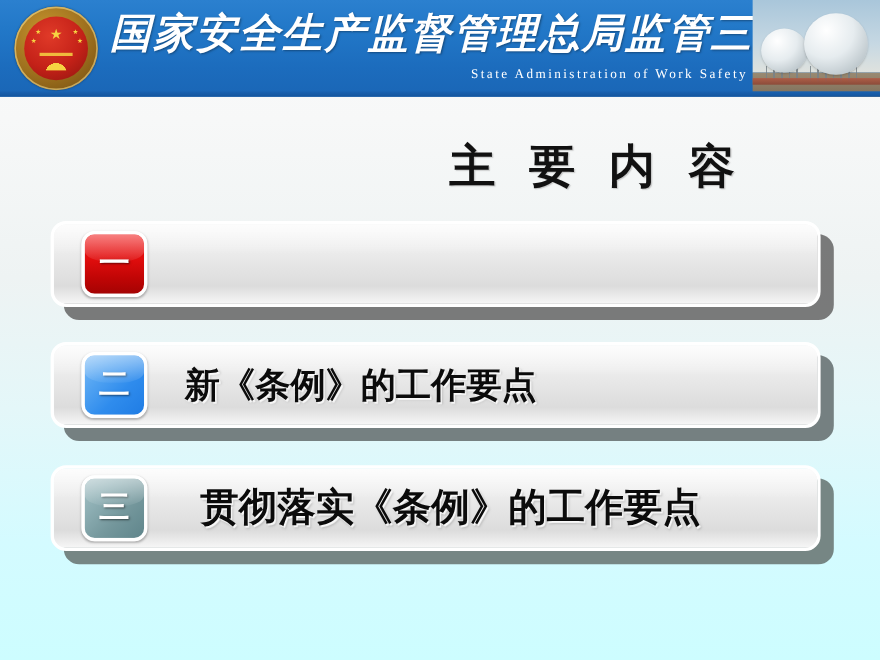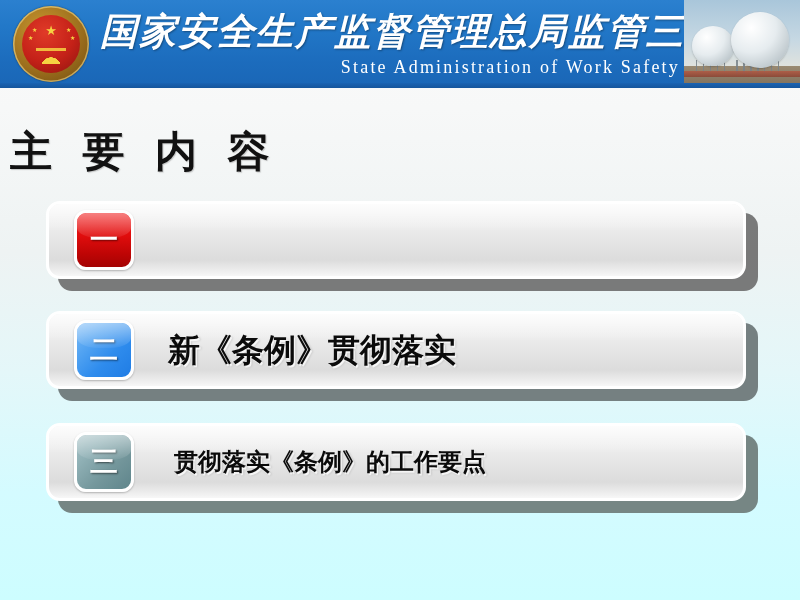--- a/index.html
+++ b/index.html
@@ -113,21 +113,21 @@
     text-shadow: 1px 1px 2px rgba(0,0,0,.35);
   }
   #banner-subtitle {
     position: absolute;
     left: 250px;
     top: 58px;
     width: 430px;
     text-align: right;
     color: #ffffff;
     font-family: "Liberation Serif", "DejaVu Serif", serif;
-    font-size: 18px;
+    font-size: 12px;
     line-height: 18px;
     letter-spacing: 2.2px;
     white-space: nowrap;
   }
 
   
   #banner-photo {
     position: absolute;
     right: 0;
     top: 0;
@@ -161,24 +161,24 @@
   #legs-mid { left: 12px; top: 60px; width: 34px; height: 12px; }
   #photo-base {
     position:absolute; left:0; top:71px; width:116px; height:6px;
     background: linear-gradient(to bottom, #b3553f, #8c3f2e);
     opacity:.8;
   }
 
   
   #page-title {
     position: absolute;
-    left: 0;
+    left: 16px;
     top: 124px;
     width: 662px;
-    text-align: left;
+    text-align: right;
     font-family: "Liberation Serif", "DejaVu Serif", serif;
     font-weight: bold;
     font-size: 42px;
     line-height: 56px;
     color: #111111;
     letter-spacing: 10px;
     text-indent: 10px;
     text-shadow: 1px 1px 1px rgba(150,150,150,.5);
   }
 
@@ -272,21 +272,21 @@
     height: 60px;
     line-height: 60px;
     font-family: "Liberation Serif", "DejaVu Serif", serif;
     font-weight: bold;
     color: #0b0b0b;
     white-space: nowrap;
     text-shadow: 1.5px 1.5px 1px rgba(255,255,255,.9), 2px 2px 2px rgba(130,130,130,.45);
   }
   #row-1 .row-label { left: 126px; font-size: 31px; }
   #row-2 .row-label { left: 122px; font-size: 32px; }
-  #row-3 .row-label { left: 128px; font-size: 24px; }
+  #row-3 .row-label { left: 136px; font-size: 35px; }
 </style>
 </head>
 <body>
 
 <div id="slide">
 
   <div id="banner">
 
     <div id="emblem">
       <div id="emblem-ring-text"></div>
@@ -321,21 +321,21 @@
   <div class="row" id="row-1">
     <div class="row-shadow"></div>
     <div class="row-bar"></div>
     <div class="badge badge-1">一</div>
   </div>
 
   <div class="row" id="row-2">
     <div class="row-shadow"></div>
     <div class="row-bar"></div>
     <div class="badge badge-2">二</div>
-    <div class="row-label">新《条例》贯彻落实</div>
+    <div class="row-label">新《条例》的工作要点</div>
   </div>
 
   <div class="row" id="row-3">
     <div class="row-shadow"></div>
     <div class="row-bar"></div>
     <div class="badge badge-3">三</div>
     <div class="row-label">贯彻落实《条例》的工作要点</div>
   </div>
 
 </div>

